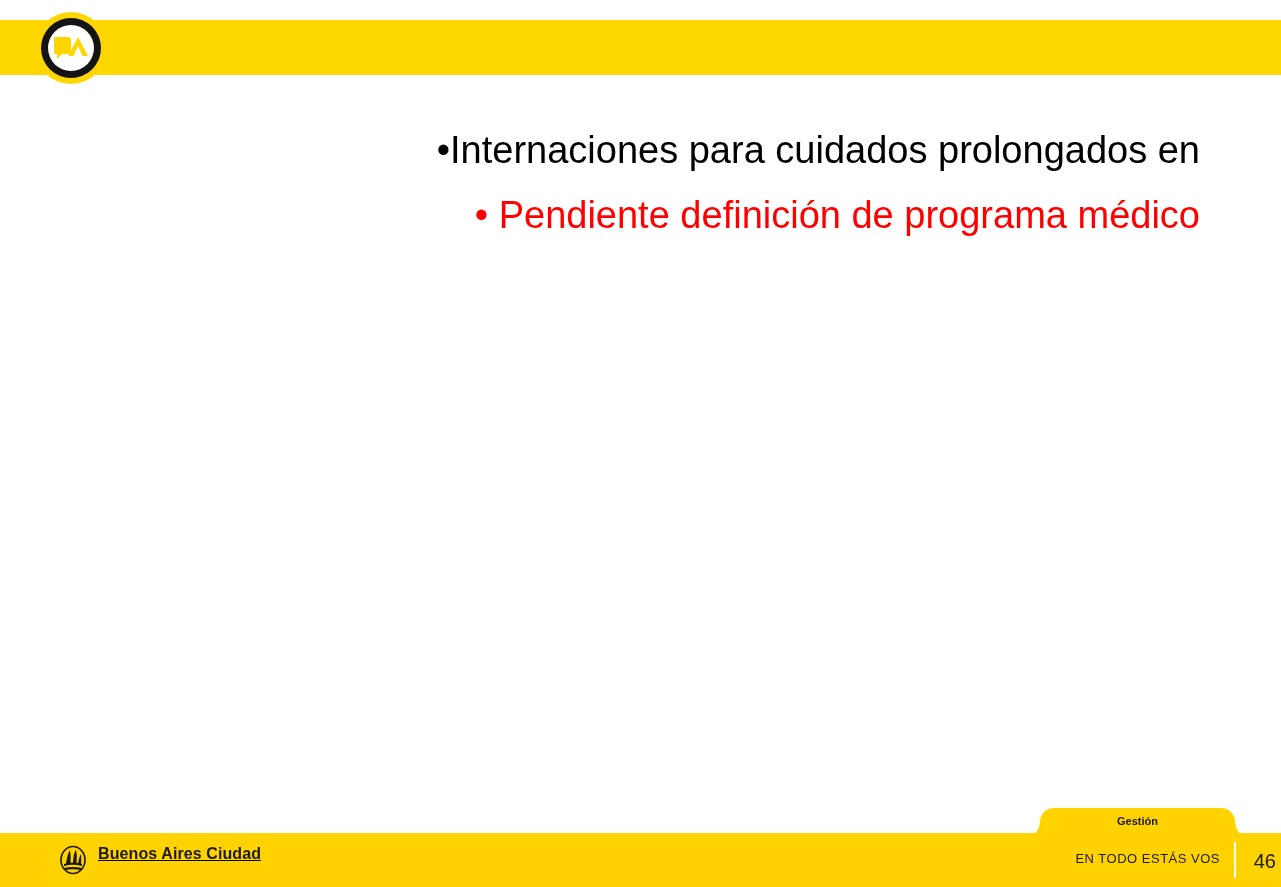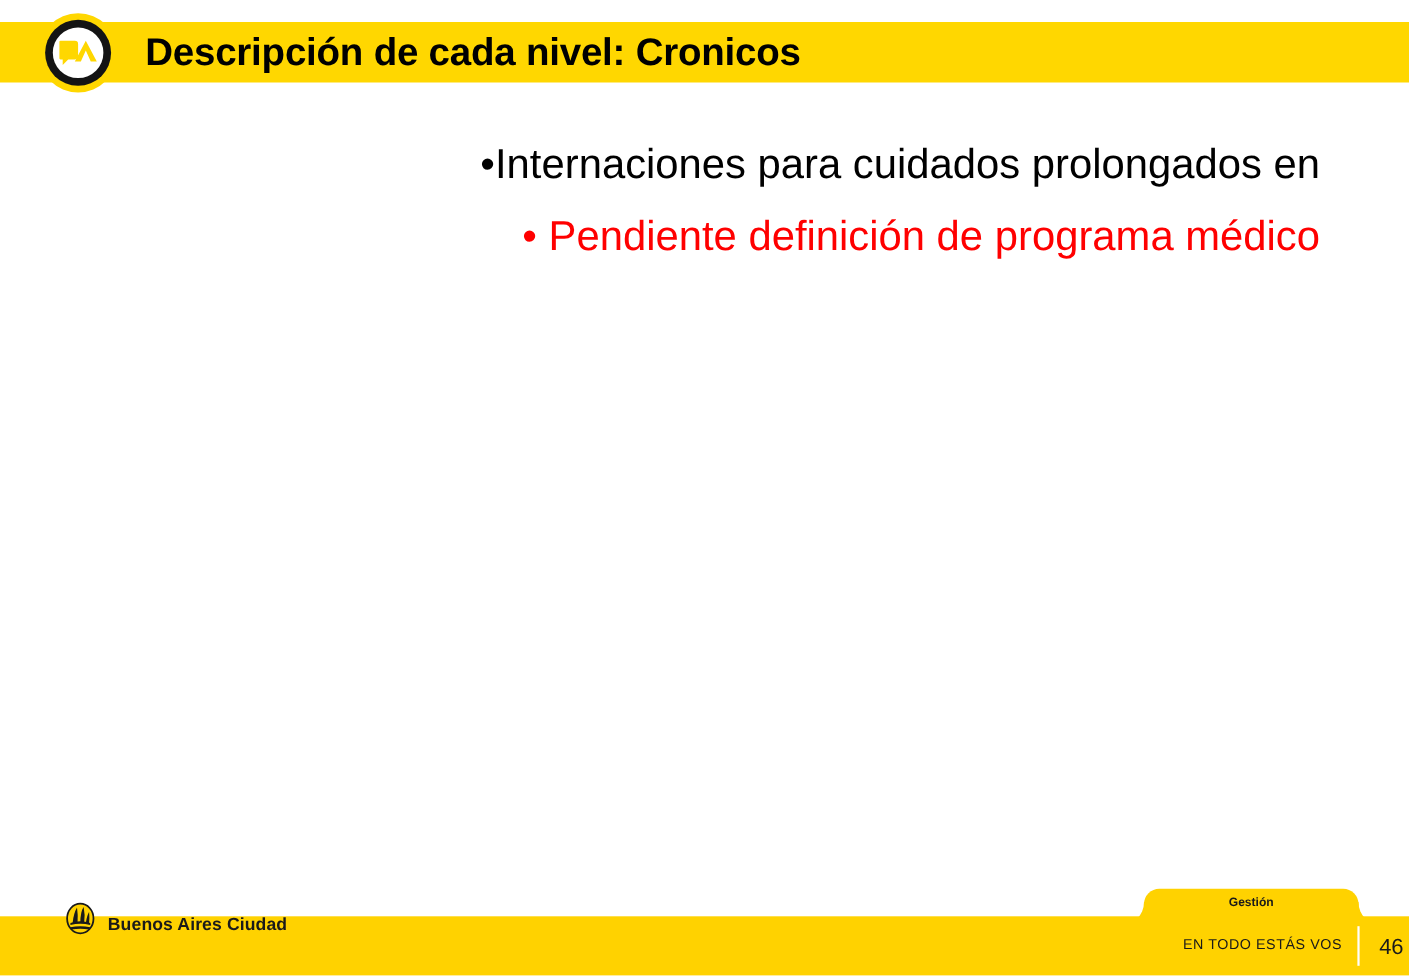--- a/index.html
+++ b/index.html
@@ -170,24 +170,25 @@
     text-align: right;
     font-size: 20px;
     font-weight: normal;
     color: #1a1a1a;
   }
 
   
   #brand-lockup {
     position: absolute;
     left: 58px;
-    top: 820px;
+    top: 845px;
     display: flex;
-    align-items: flex-end;
+    align-items: flex-start;
     gap: 10px;
+    text-decoration: underline;
   }
   #brand-crest {
     width: 30px;
     height: 30px;
   }
   #brand-text {
     font-size: 16px;
     font-weight: bold;
     color: #1a1a1a;
     letter-spacing: 0.1px;
@@ -204,21 +205,20 @@
     <div class="ring-outer"></div>
     <div class="ring-black"></div>
     <div class="ring-white">
       <svg width="46" height="46" viewBox="0 0 46 46">
         <path d="M7 12 H20 Q23 12 23 15 V26 Q23 29 20 29 H14 L9 34 V29 H7 Q6 29 6 28 V13 Q6 12 7 12 Z" fill="#ffd700"></path>
         <path d="M30 12 L40 31 H34.5 L30 21 L25.5 31 H20 Z" fill="#ffd700"></path>
       </svg>
     </div>
   </div>
 
-  <div id="header-title">Descripción de cada nivel: Cronicos</div>
 
   <div id="body-block">
     <div class="body-line">•Internaciones para cuidados prolongados en</div>
     <div class="red-line">• Pendiente definición de programa médico</div>
   </div>
 
   <div id="gestion-tab"></div>
   <div id="footer-bar"></div>
 
   <div id="gestion-label">Gestión</div>

